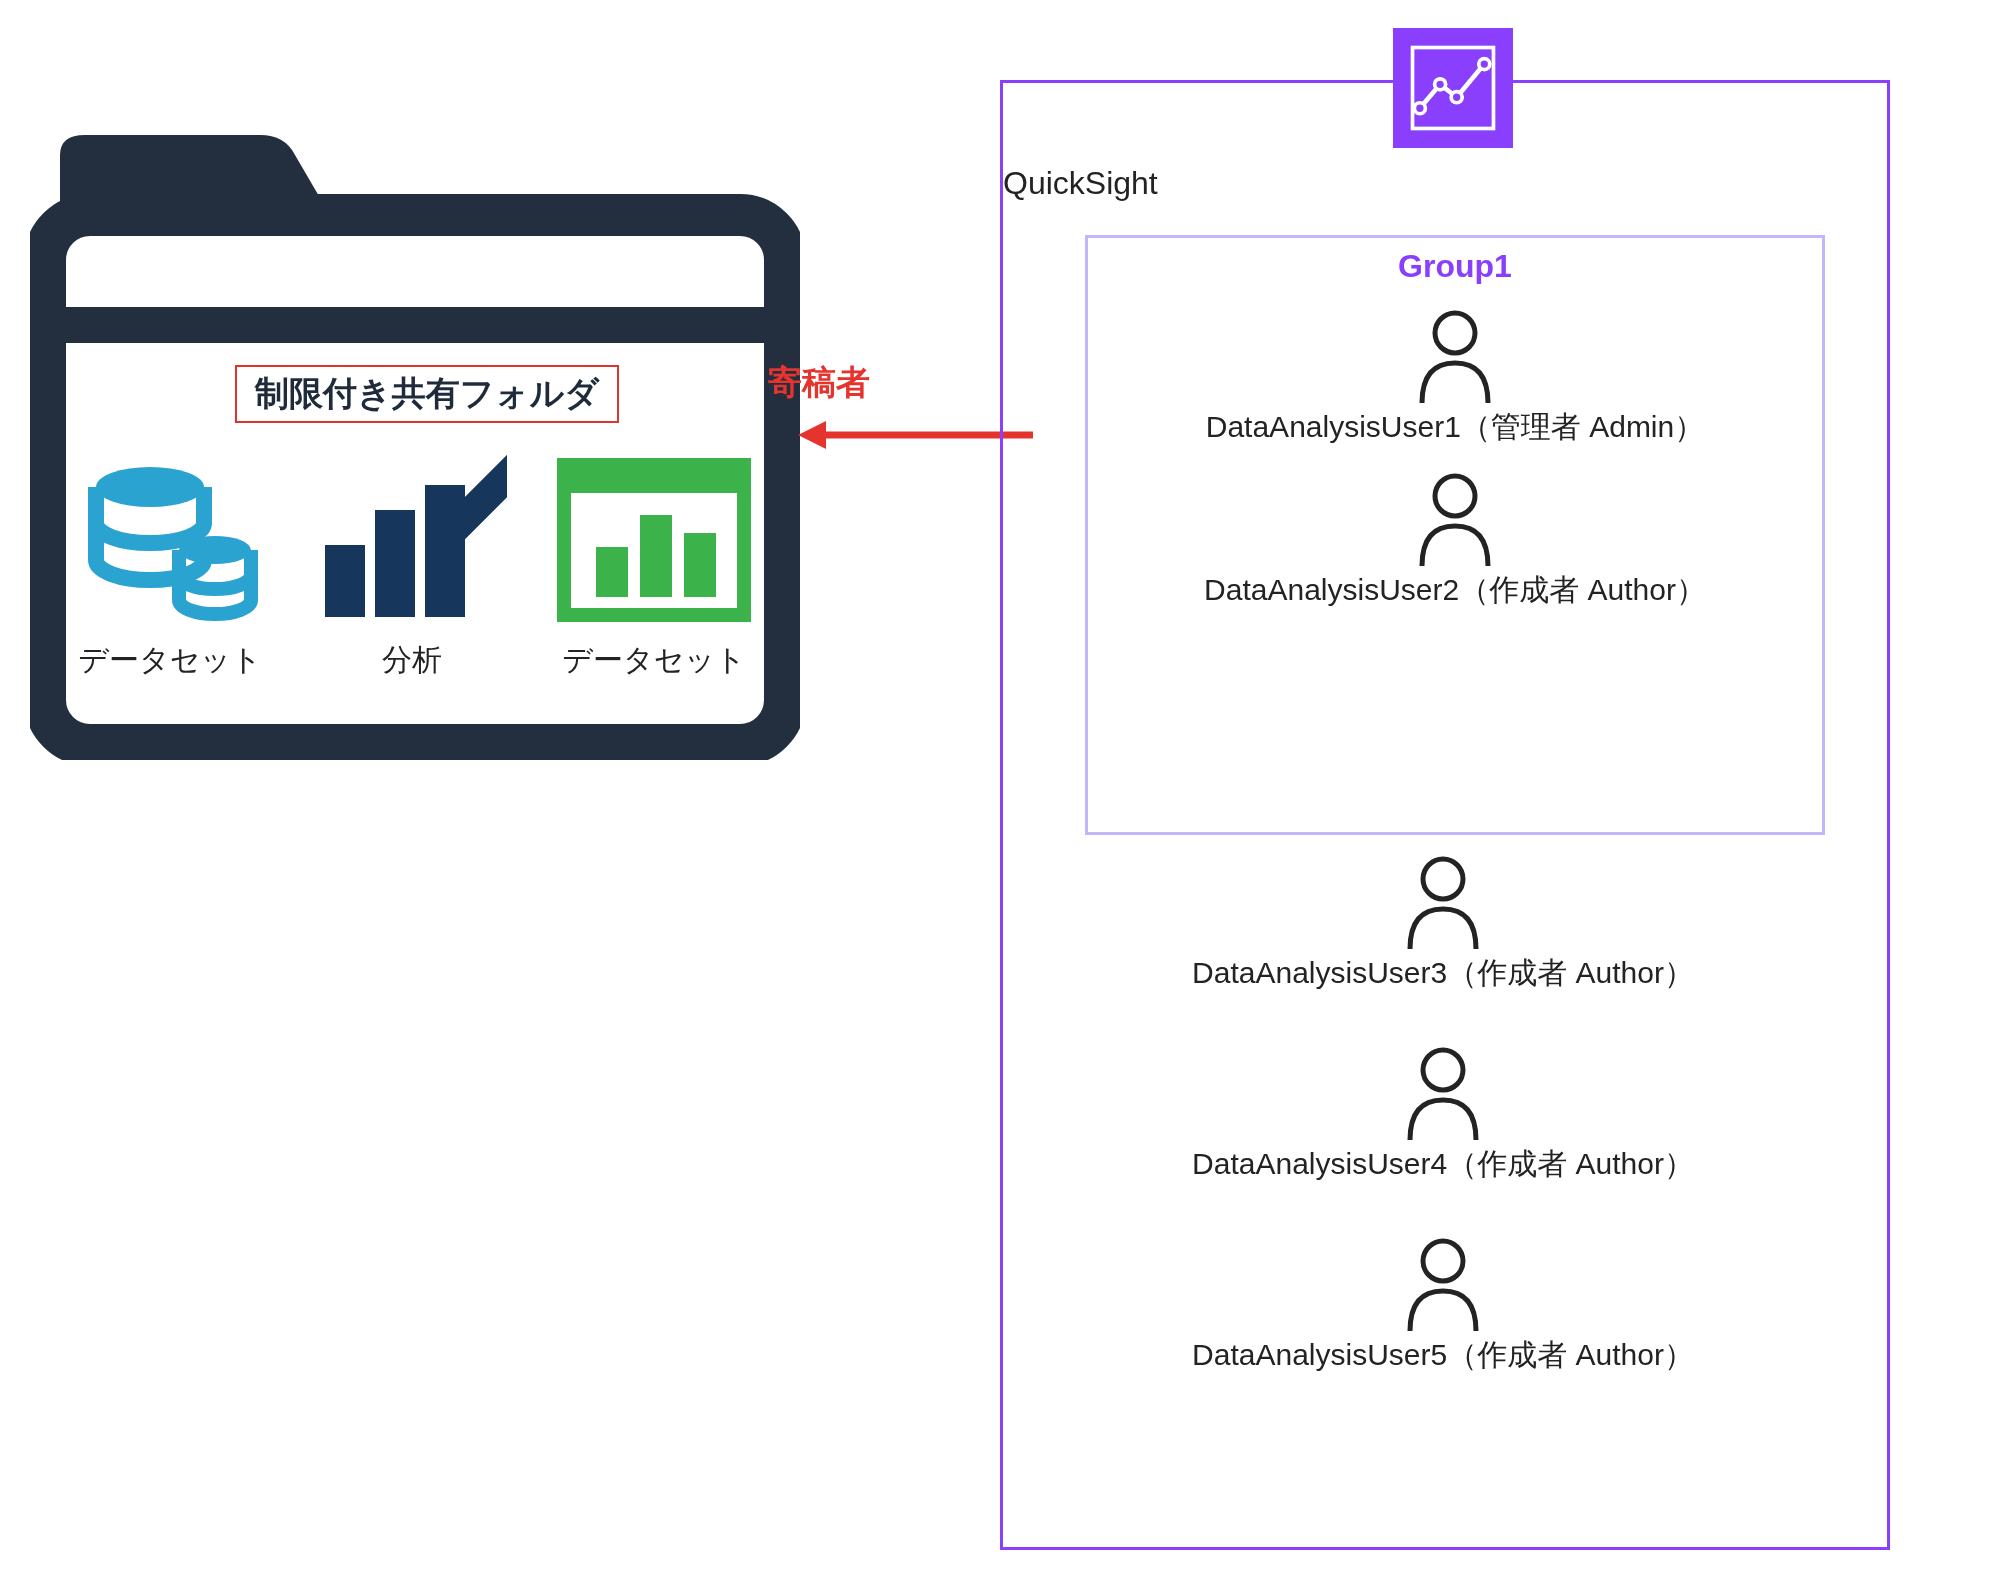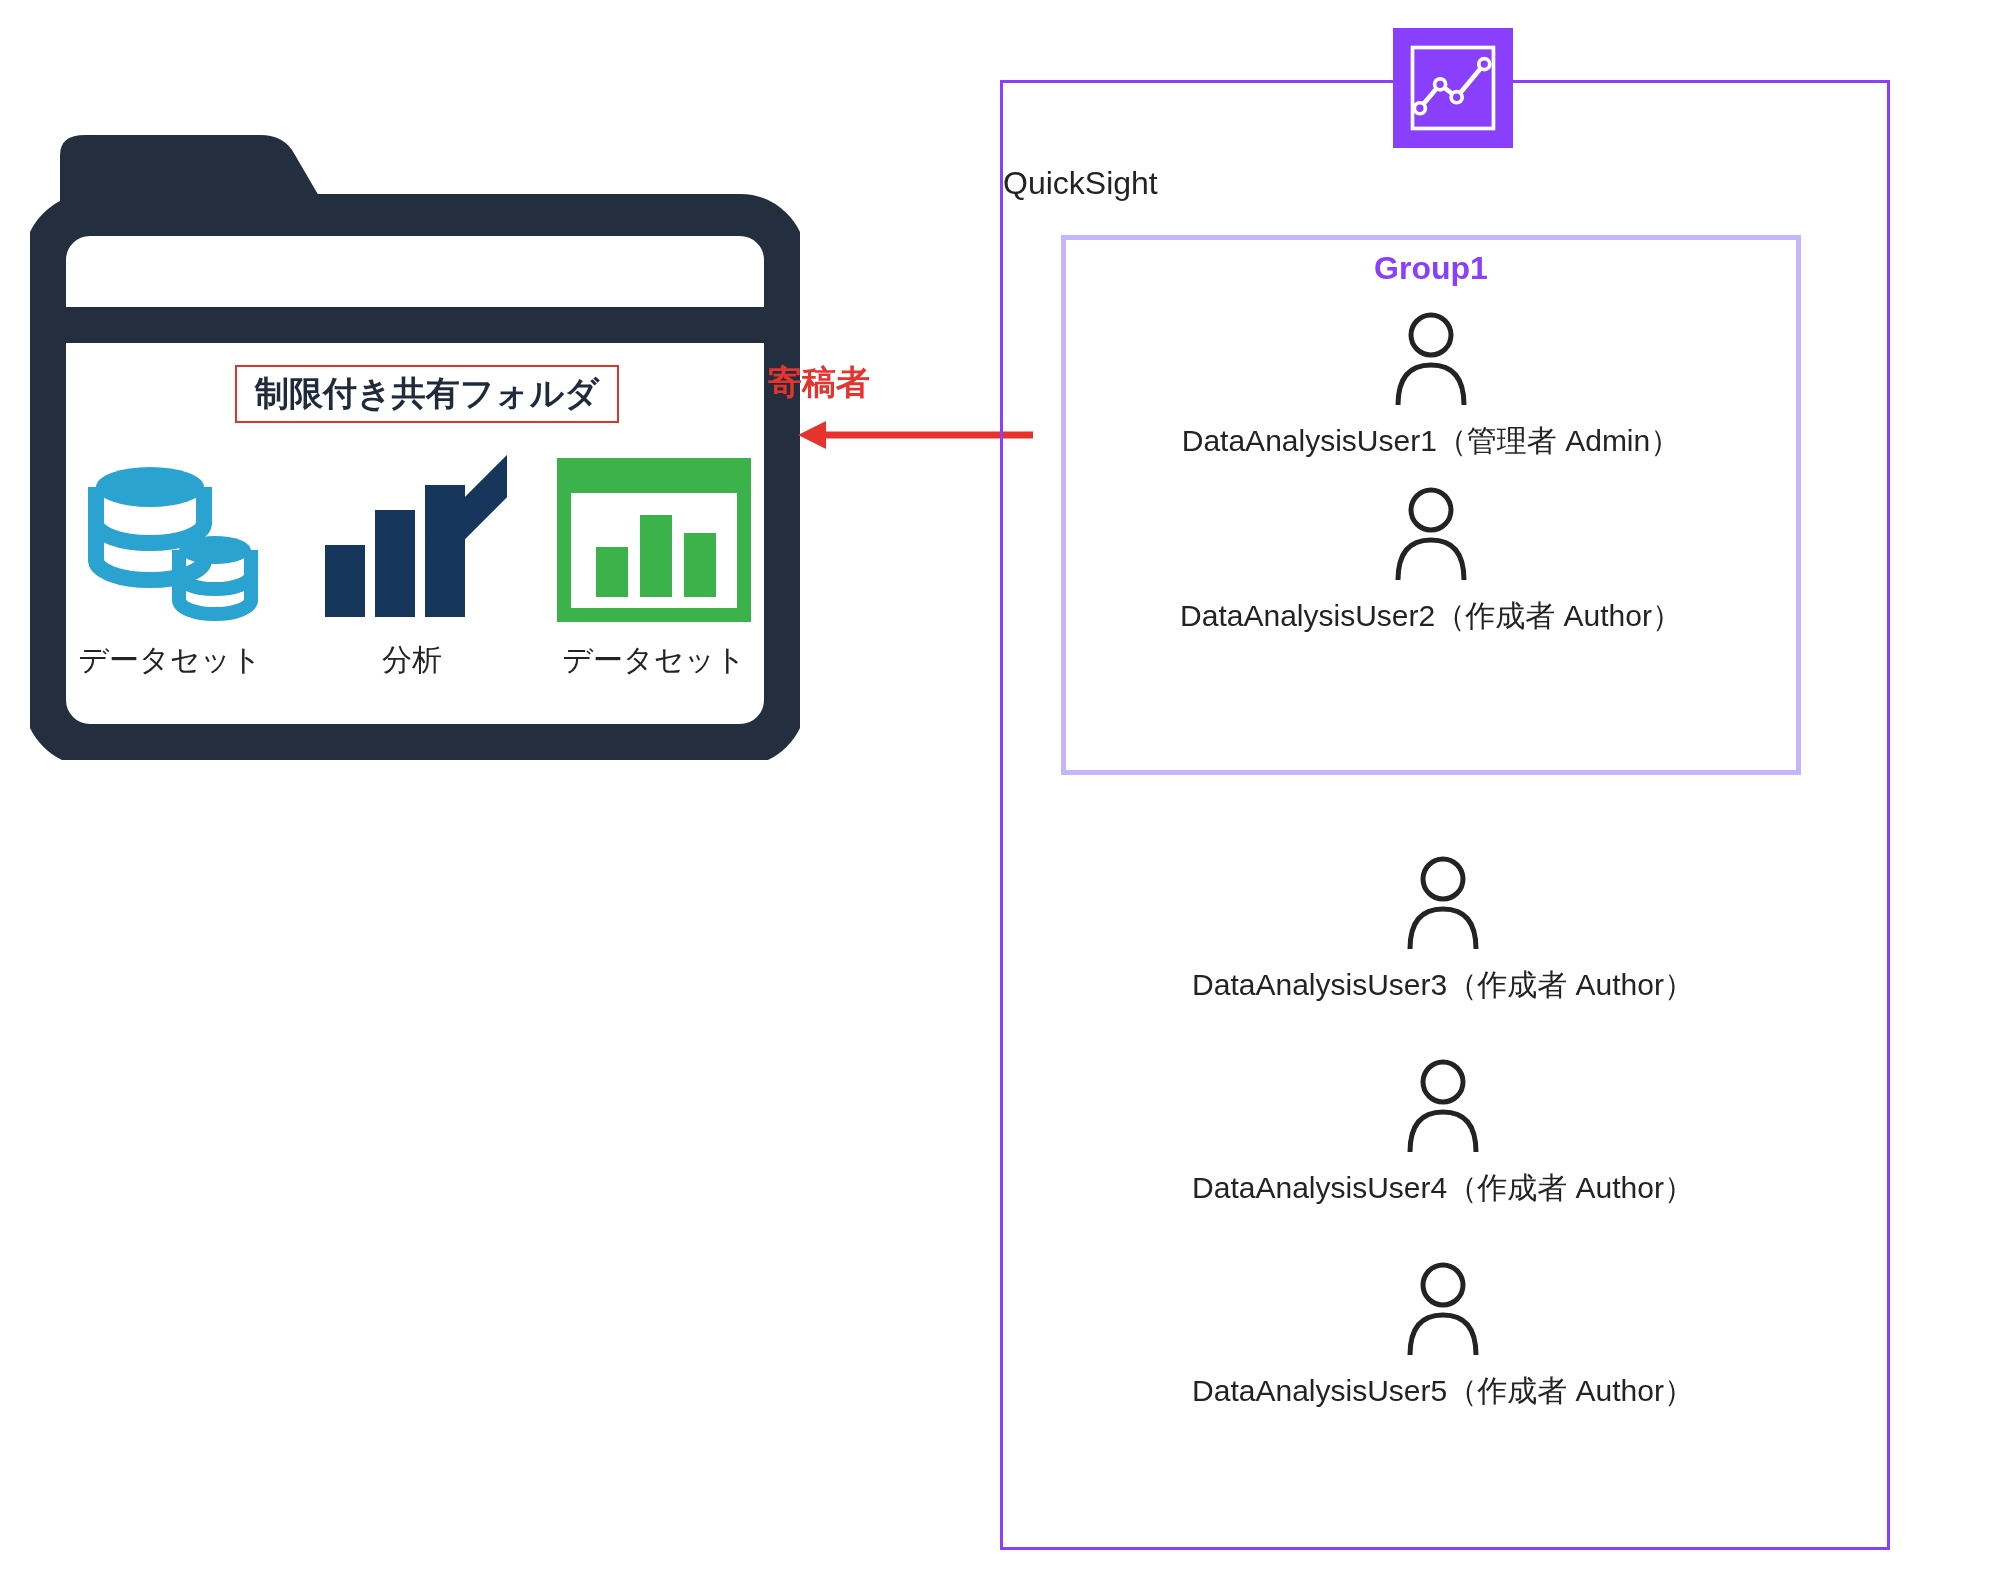--- a/index.html
+++ b/index.html
@@ -107,44 +107,44 @@
     position: absolute;
     top: 82px;
     width: 100%;
     text-align: left;
     font-size: 32px;
     color: #232323;
   }
 
   .group-panel {
     position: absolute;
-    left: 58px;
+    left: 82px;
     top: 152px;
     width: 740px;
-    height: 540px;
-    border: 5px solid #c4b5fd;
+    height: 600px;
+    border: 3px solid #c4b5fd;
   }
   .group-title {
     text-align: center;
     color: #8a3ffc;
     font-size: 32px;
     font-weight: 700;
     margin-top: 10px;
   }
   .user {
     display: flex;
     flex-direction: column;
     align-items: center;
     margin-top: 22px;
   }
   .user svg { display: block; }
   .user .label {
     font-size: 30px;
     color: #232323;
-    margin-top: 12px;
+    margin-top: 0;
     white-space: nowrap;
   }
 
   .outer-users {
     position: absolute;
     left: 70px;
     top: 720px;
     width: 740px;
   }
   .outer-users .user { margin-top: 50px; }

